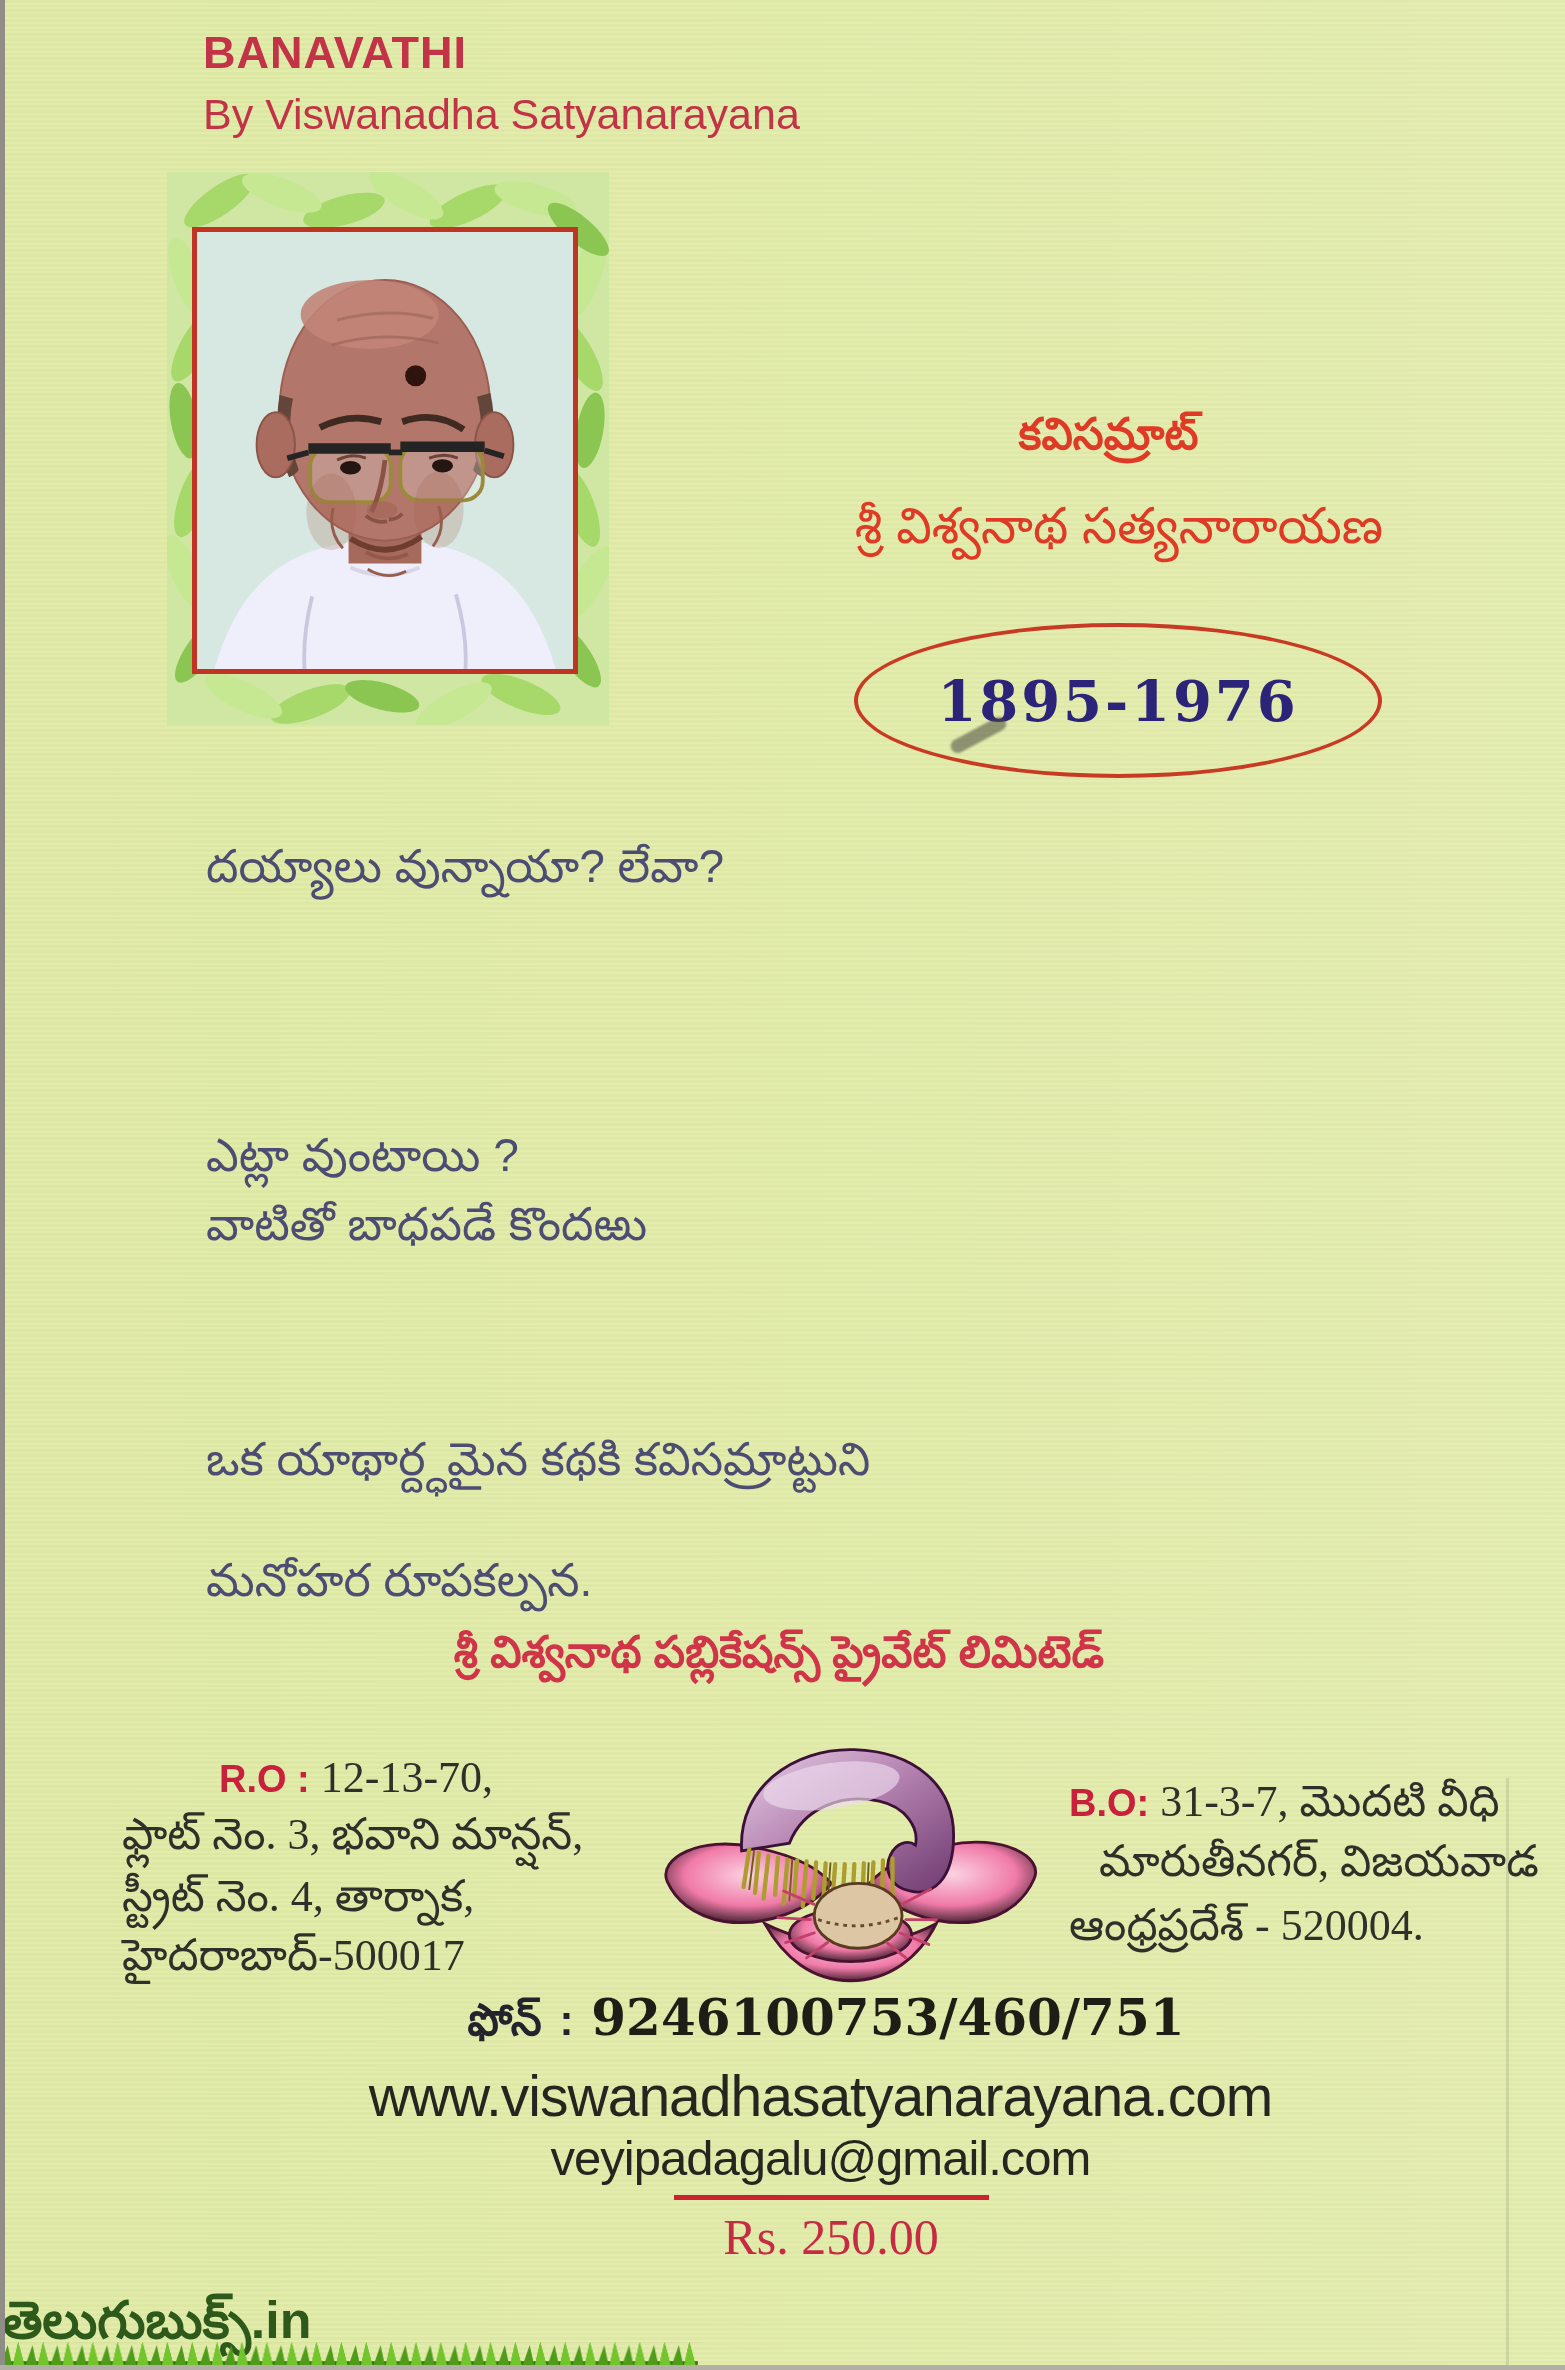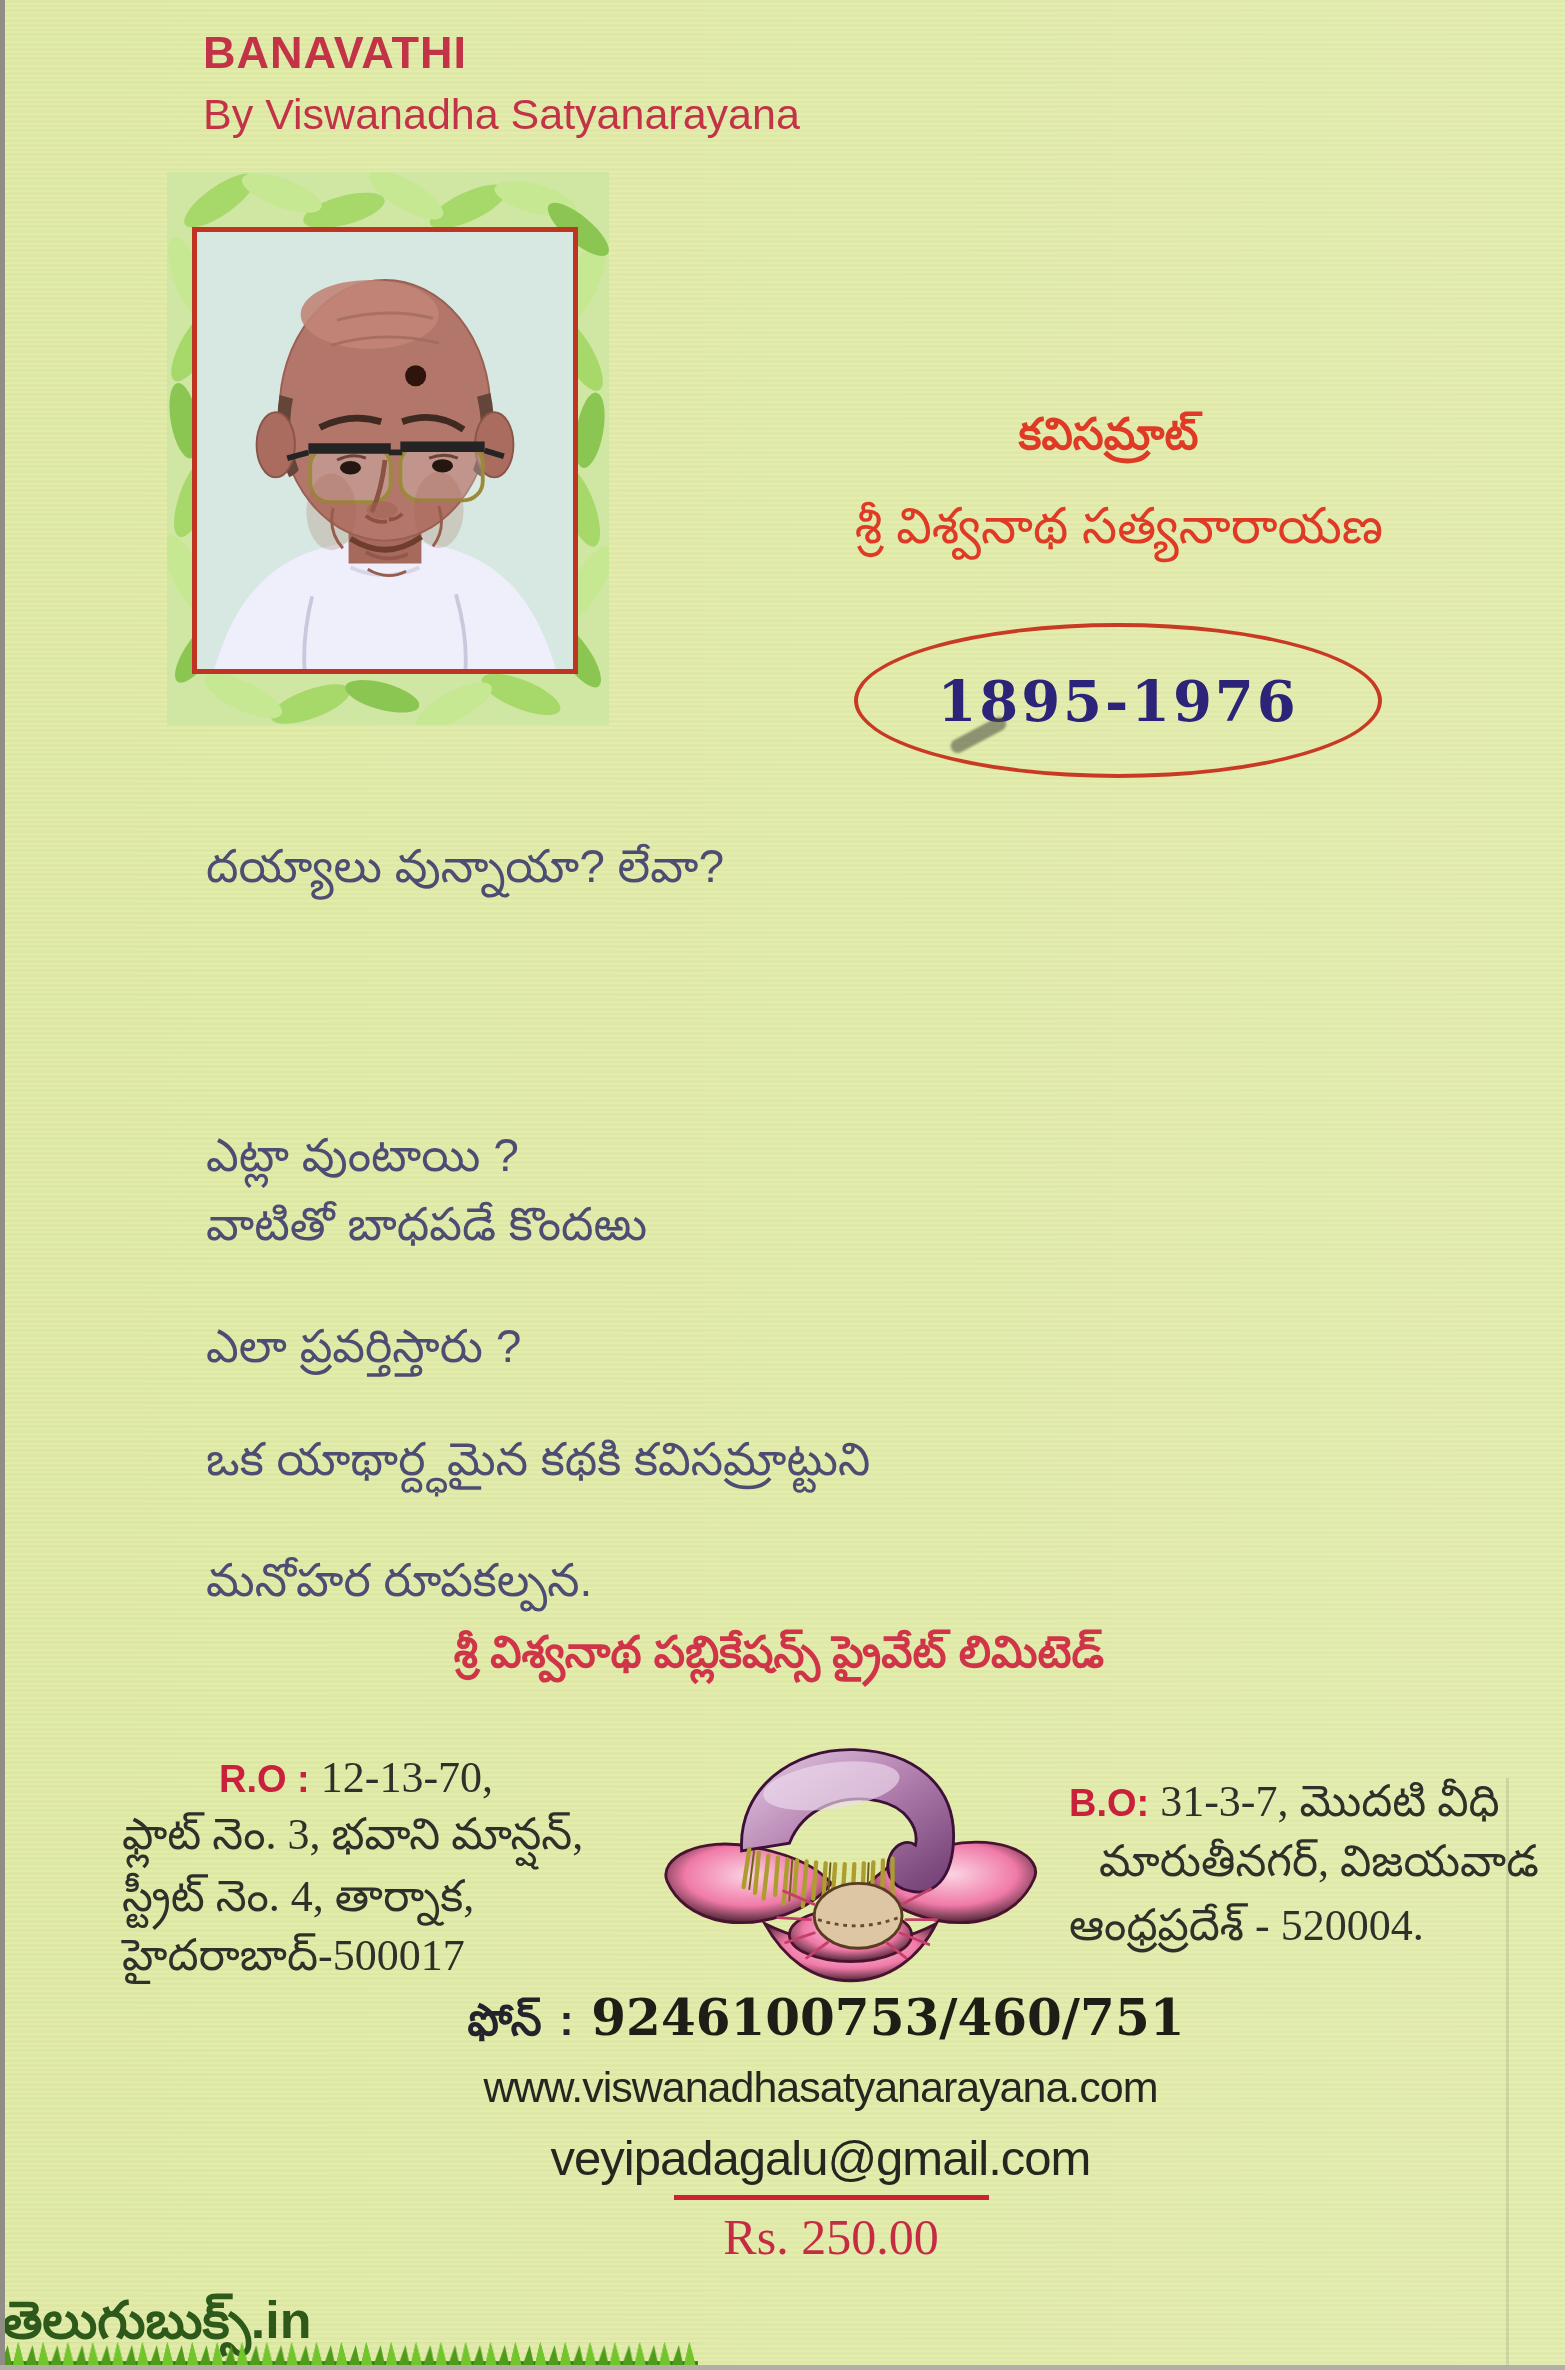--- a/index.html
+++ b/index.html
@@ -71,21 +71,21 @@
   .bo-line3{left:1069px;top:1900px;}
 
   .flower-illustration{left:650px;top:1736px;width:401px;height:266px;}
 
   .phone-row{left:86px;top:1988px;width:1480px;text-align:center;white-space:nowrap;}
   .phone-label{font-size:44px;font-weight:bold;color:#23232e;}
   .phone-colon{font-size:42px;font-weight:bold;color:#23232e;padding:0 13.4px;}
   .phone-numbers{font-family:"DejaVu Serif", serif;font-weight:bold;font-size:50px;color:#1e1e16;}
 
   .website-text{left:76px;top:2063px;width:1489px;text-align:center;
-    font-size:43px;color:#262620;letter-spacing:-1px;}
+    font-size:57px;color:#262620;letter-spacing:-1px;}
   .email-text{left:76px;top:2130px;width:1489px;text-align:center;
     font-size:49px;color:#262620;letter-spacing:-1px;}
 
   .price-divider{left:674px;top:2195px;width:315px;height:4.8px;background:#cc2233;}
   .price-text{left:96px;top:2208px;width:1470px;text-align:center;
     font-family:"Liberation Serif", serif;font-size:50px;color:#c62b44;}
 
   .watermark-text{left:1.9px;top:2290px;font-size:52px;font-weight:bold;color:#2d591b;}
   .grass-strip{left:0;top:2342px;width:698px;height:25px;}
 </style>
@@ -194,21 +194,20 @@
   <div class="abs author-name">శ్రీ విశ్వనాథ సత్యనారాయణ</div>
 
   <div class="abs lifespan-oval">
     <span class="lifespan-text">1895-1976</span>
   </div>
   <div class="abs ink-smudge"></div>
 
   <div class="abs blurb-line bl1">దయ్యాలు వున్నాయా? లేవా?</div>
   <div class="abs blurb-line bl3">ఎట్లా వుంటాయి ?</div>
   <div class="abs blurb-line bl4">వాటితో బాధపడే కొందఱు</div>
-  <div class="abs blurb-line bl5">ఎలా ప్రవర్తిస్తారు ?</div>
   <div class="abs blurb-line bl6">ఒక యాథార్ద్ధమైన కథకి కవిసమ్రాట్టుని</div>
   <div class="abs blurb-line bl7">మనోహర రూపకల్పన.</div>
 
   <div class="abs publisher-name">శ్రీ విశ్వనాథ పబ్లికేషన్స్ ప్రైవేట్ లిమిటెడ్</div>
 
   <div class="abs addr ro-line1">
     <span class="ro-label">R.O :</span>
     <span>12-13-70,</span>
   </div>
   <div class="abs addr ro-line2">ఫ్లాట్ నెం. 3, భవాని మాన్షన్,</div>

